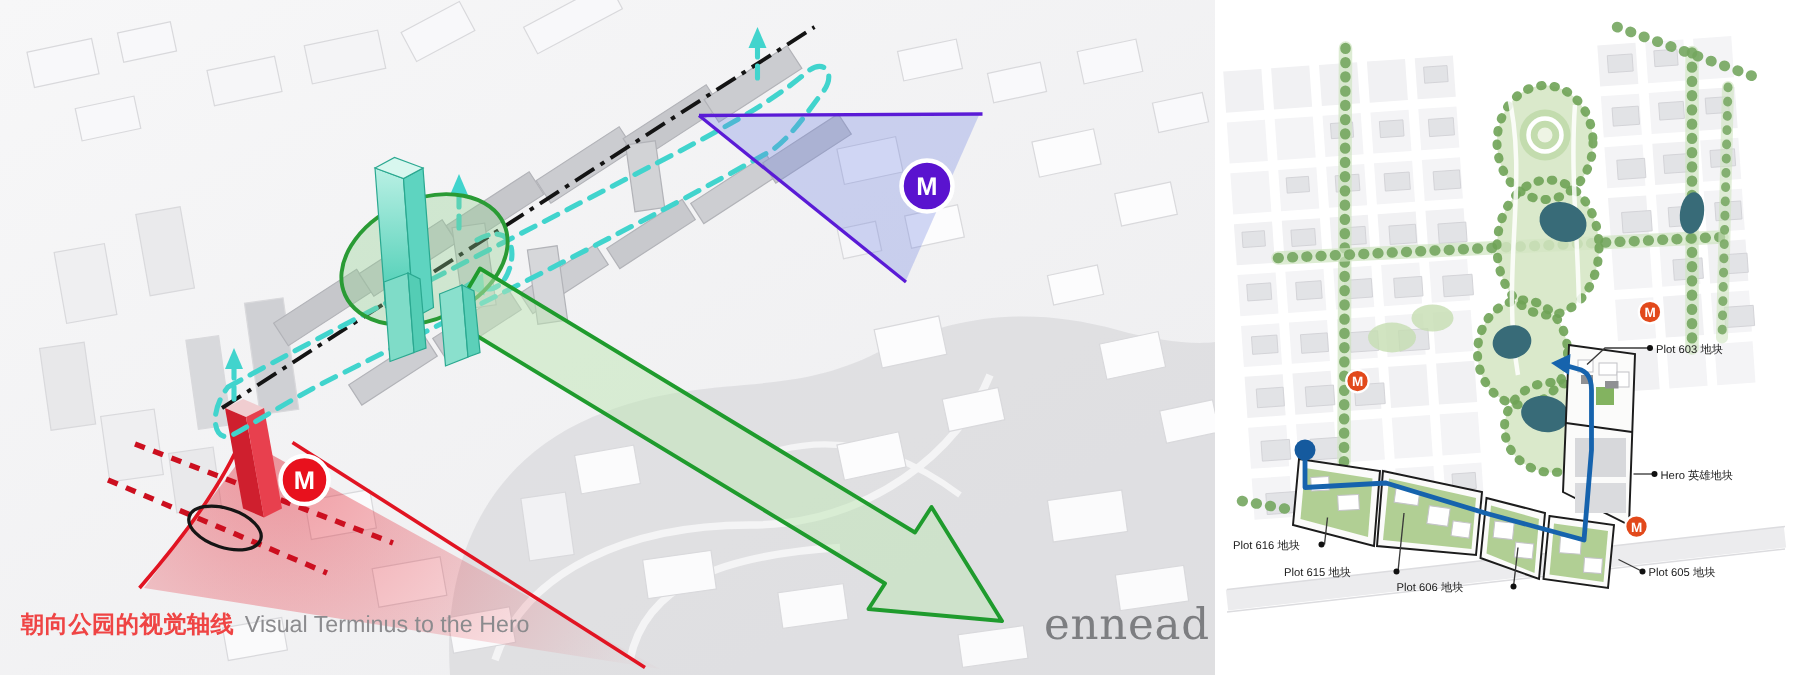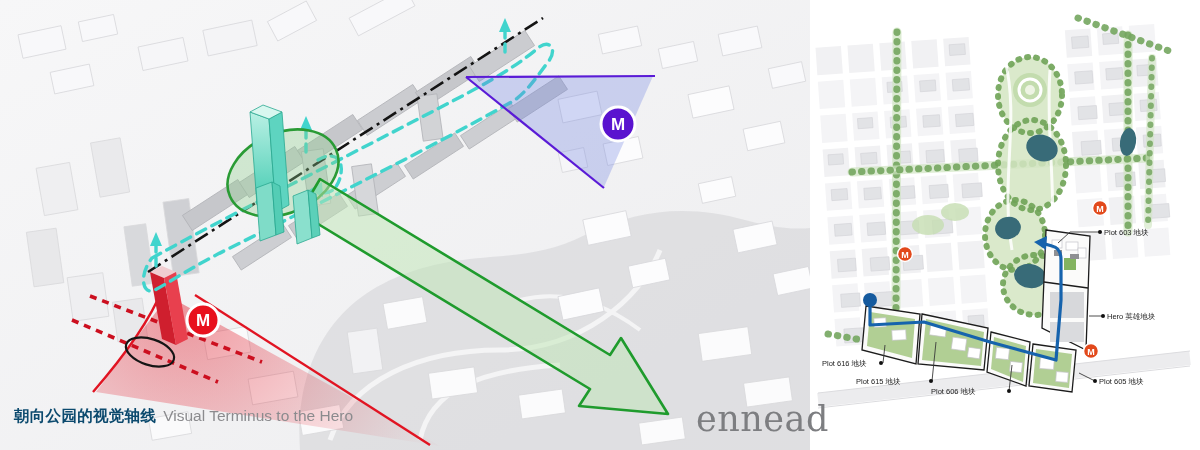--- a/index.html
+++ b/index.html
@@ -2,24 +2,24 @@
 <html><head>
 <meta charset="utf-8">
 <style>
   html,body{margin:0;padding:0;background:#ffffff;}
   #stage{position:relative;width:1200px;height:450px;background:#ffffff;overflow:hidden;
          font-family:"Liberation Sans",sans-serif;}
   svg{position:absolute;top:0;display:block;}
   #left-svg{left:0;}
   #right-svg{left:810px;}
   .caption{position:absolute;left:14px;top:406px;display:flex;align-items:baseline;white-space:nowrap;}
-  .caption .zh{font-weight:bold;color:#0c4a6e;font-size:15.5px;letter-spacing:.3px;}
+  .caption .zh{font-weight:bold;color:#ef4444;font-size:15.5px;letter-spacing:.3px;}
   .caption .en{color:#8b8b8e;font-size:15.5px;margin-left:7px;}
   .logo{position:absolute;left:696px;top:399px;font-family:"DejaVu Serif",serif;
-        font-size:35px;color:#7d7e81;letter-spacing:.5px;}
+        font-size:29px;color:#7d7e81;letter-spacing:.5px;}
   .plot-label{font-size:7.5px;fill:#1c1c1c;}
   .metro-s{font-size:9px;font-weight:bold;fill:#ffffff;}
   .metro-l{font-size:17px;font-weight:bold;fill:#ffffff;}
 </style>
 </head>
 <body>
 
 <div id="stage">
 
   <svg id="left-svg" width="810" height="450" viewBox="0 0 810 450">

